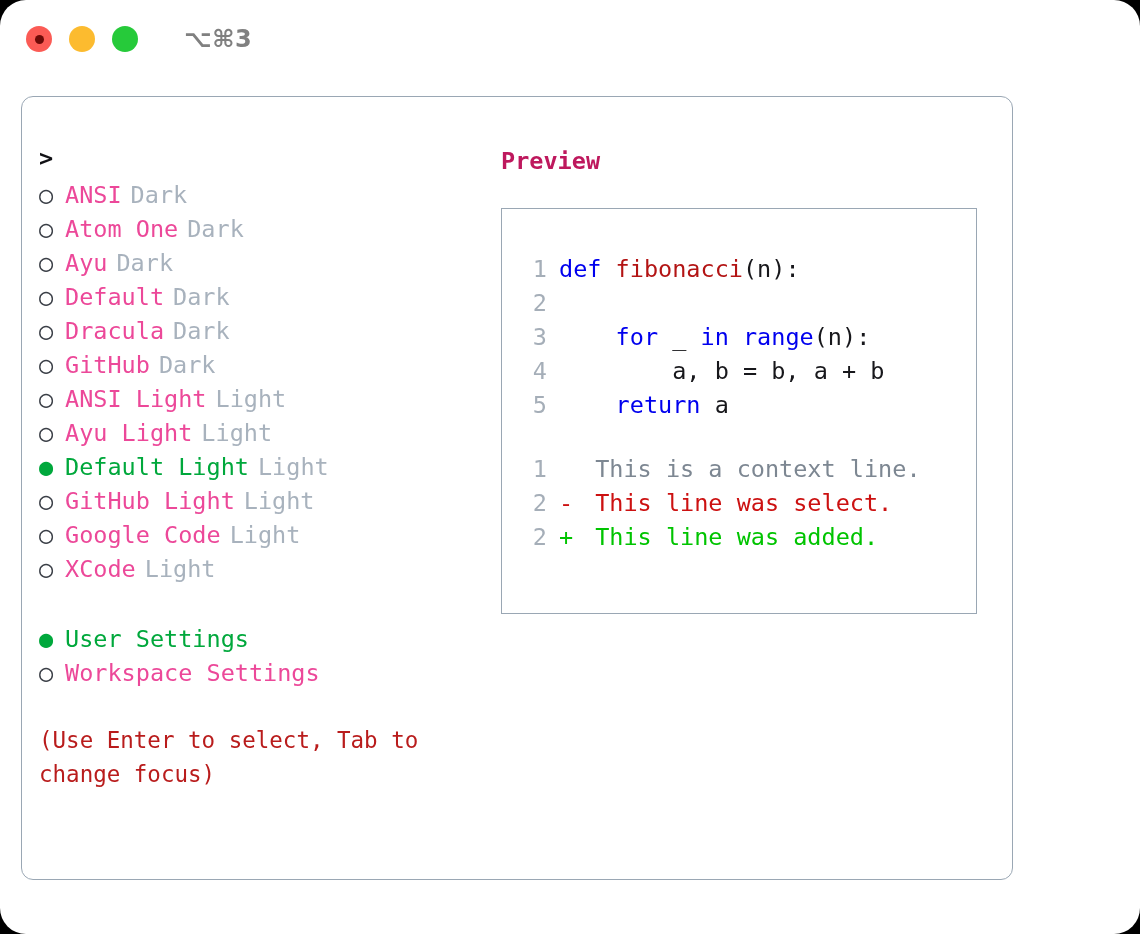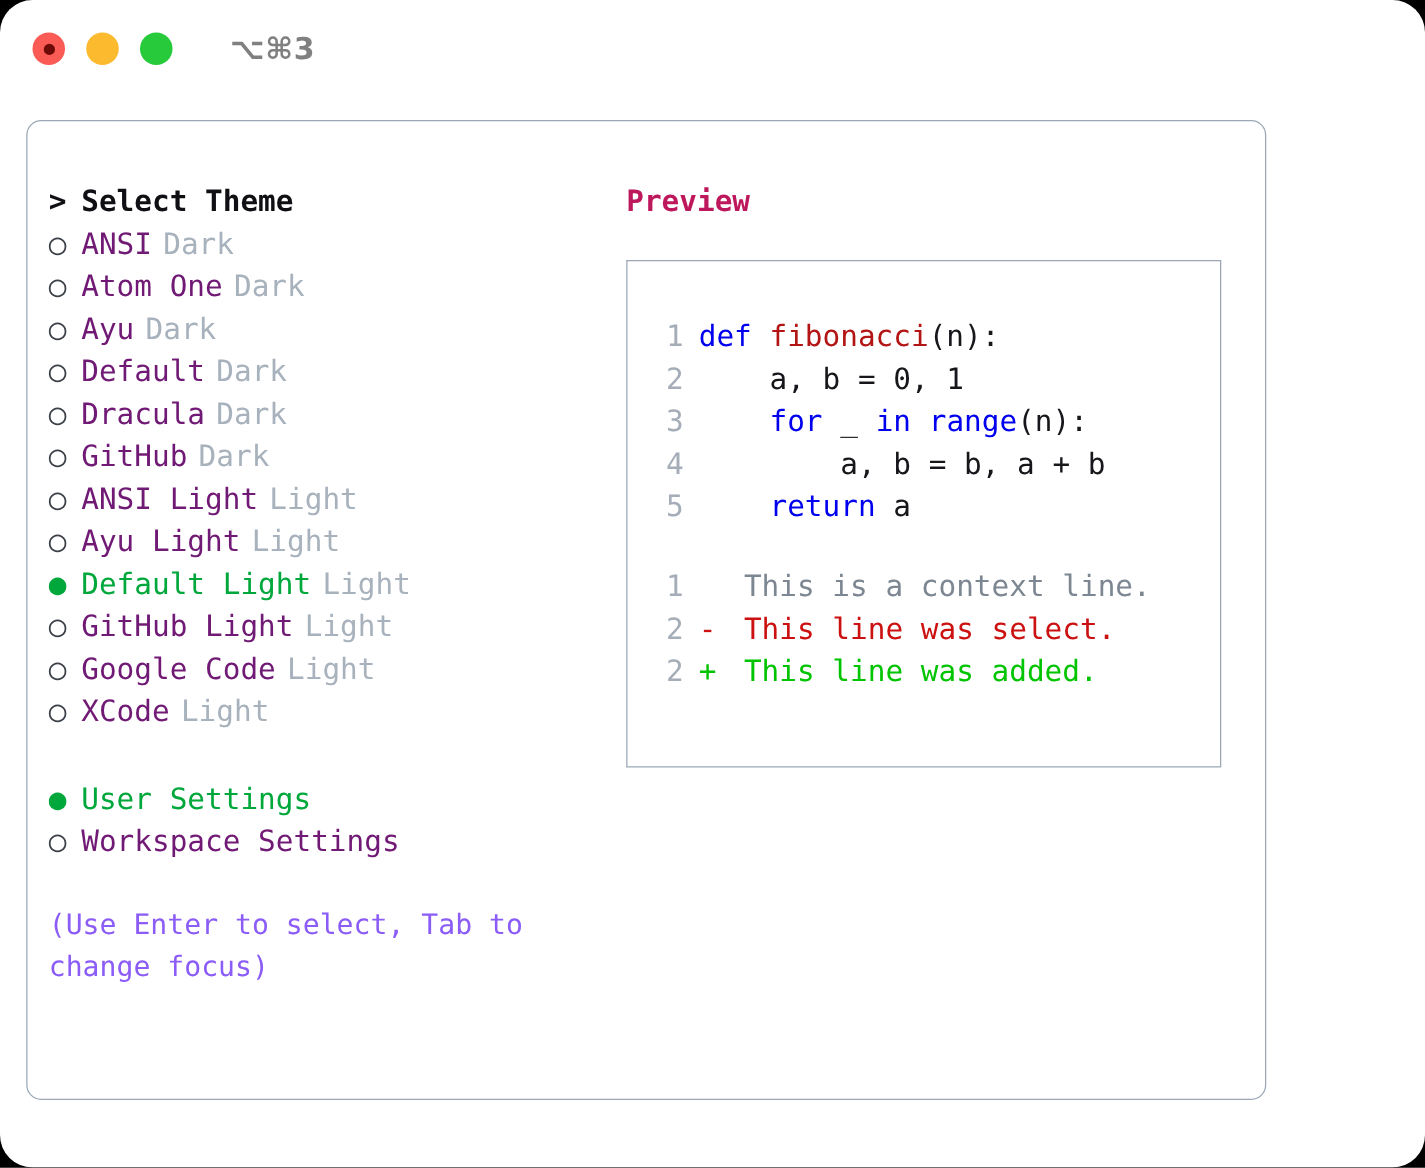--- a/index.html
+++ b/index.html
@@ -106,32 +106,32 @@
     width: 26px;
     flex: 0 0 26px;
     font-size: 23.5px;
     line-height: 1;
   }
   .marker.caret   { color: #111115; font-weight: bold; }
   .marker.empty   { color: transparent; }
   .marker.hollow  { color: #3c4048; }
   .marker.filled  { color: #00a83c; }
 
-  .label { color: #701a75; }
+  .label { color: #ec4899; }
   .label.bold { font-weight: bold; color: #101014; }
   .label.green { color: #00a83c; }
   .suffix { color: #a8b2bd; margin-left: 9px; }
 
   .section-gap { height: 36px; }
 
   .hint {
     margin-top: 30px;
     font-size: 22.5px;
     line-height: 34px;
-    color: #8b5cf6;
+    color: #b91c1c;
     width: 400px;
     white-space: pre-wrap;
   }
 
   
   .right-col {
     position: absolute;
     left: 479px;
     top: 50px;
     width: 490px;
@@ -197,21 +197,20 @@
     <div class="shortcut">⌥⌘3</div>
   </div>
 
   <div class="outer-panel">
     <div class="columns">
 
       <div class="left-col">
 
         <div class="row">
           <span class="marker caret">&gt;</span>
-          <span class="label bold">Select Theme</span>
         </div>
 
         <div class="row">
           <span class="marker hollow">○</span>
           <span class="label">ANSI</span>
           <span class="suffix">Dark</span>
         </div>
 
         <div class="row">
           <span class="marker hollow">○</span>
@@ -300,21 +299,20 @@
 
         <div class="code-panel">
 
           <div class="code-line">
             <span class="gutter">1</span>
             <span class="code-text"><span class="tok-kw">def </span><span class="tok-fn">fibonacci</span><span class="tok-plain">(n):</span></span>
           </div>
 
           <div class="code-line">
             <span class="gutter">2</span>
-            <span class="code-text tok-plain">    a, b = 0, 1</span>
           </div>
 
           <div class="code-line">
             <span class="gutter">3</span>
             <span class="code-text"><span class="tok-plain">    </span><span class="tok-kw">for</span><span class="tok-plain"> _ </span><span class="tok-kw">in</span><span class="tok-plain"> </span><span class="tok-kw">range</span><span class="tok-plain">(n):</span></span>
           </div>
 
           <div class="code-line">
             <span class="gutter">4</span>
             <span class="code-text tok-plain">        a, b = b, a + b</span>

